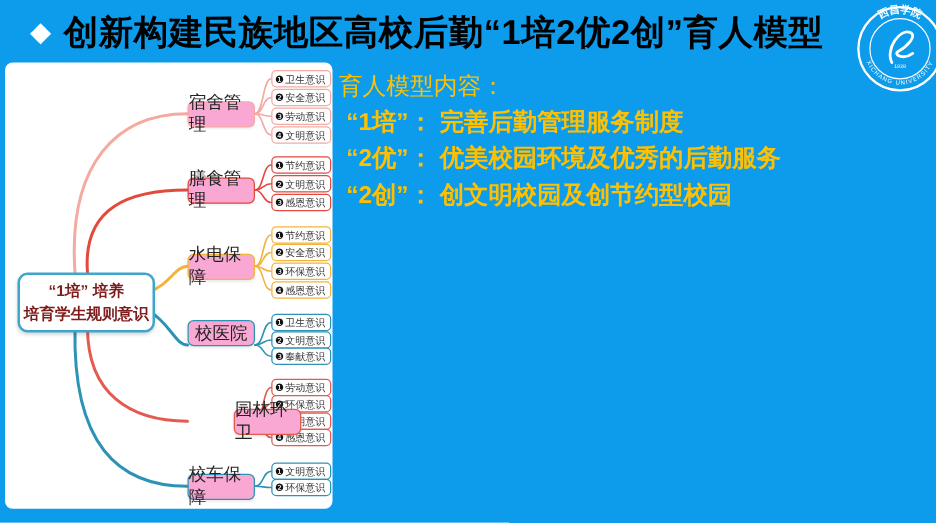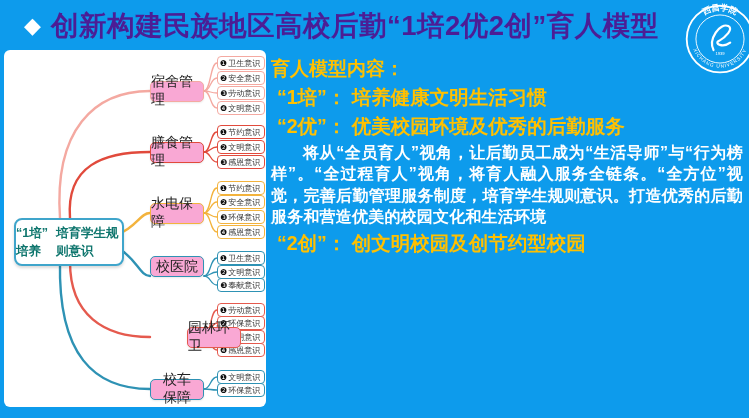--- a/index.html
+++ b/index.html
@@ -2,44 +2,44 @@
 <html lang="zh"><head>
 <meta charset="utf-8">
 <style>
   html,body{margin:0;padding:0;}
   body{font-family:"Liberation Sans","DejaVu Sans",sans-serif;}
   .slide{position:relative;width:749px;height:418px;background:#0D9BEC;overflow:hidden;}
 
   
   .header{position:absolute;left:0;top:0;width:749px;height:52px;display:flex;align-items:center;}
   .diamond{color:#fff;font-size:22px;margin:0 10px 0 24px;line-height:1;}
-  .title{color:#4c1d95;font-size:27.5px;font-weight:bold;letter-spacing:.5px;white-space:nowrap;margin:0;}
+  .title{color:#000000;font-size:27.5px;font-weight:bold;letter-spacing:.5px;white-space:nowrap;margin:0;}
 
   
   .logo{position:absolute;left:683px;top:2px;width:74px;height:74px;}
   .logo svg{width:100%;height:100%;}
 
   
   .panel{position:absolute;left:4px;top:50px;width:262px;height:357px;background:#fff;border-radius:6px;}
   .panel svg.links{position:absolute;left:0;top:0;width:262px;height:357px;}
   .mm-root{position:absolute;left:10px;top:168px;width:106px;height:44px;background:#fff;
     border:2px solid #3FA5CB;border-radius:8px;box-shadow:0 2px 3px rgba(0,0,0,.15);
-    display:flex;justify-content:center;align-items:center;
-    font-size:12.5px;font-weight:600;color:#0f766e;line-height:1.45;z-index:3;}
+    display:flex;flex-direction:column;justify-content:center;align-items:center;
+    font-size:12.5px;font-weight:600;color:#7f1d1d;line-height:1.45;z-index:3;}
   .mm-branch{position:absolute;left:146px;width:54px;height:21px;background:#f9a8d4;border:1.5px solid;
     border-radius:5px;display:flex;align-items:center;justify-content:center;
     font-size:14px;color:#222;z-index:3;box-sizing:border-box;box-shadow:0 1px 2px rgba(0,0,0,.08);font-family:Liberation Serif, serif;}
   .mm-leaf{position:absolute;left:213px;width:48px;height:14px;background:#fff;border:1px solid;
     border-radius:4px;display:flex;align-items:center;font-size:8px;color:#333;
     padding-left:2px;z-index:2;box-sizing:border-box;white-space:nowrap;overflow:hidden;}
   .mm-leaf .num{margin-right:1px;font-size:8px;color:#111;}
 
   
   .content{position:absolute;left:271px;top:54px;width:472px;color:#fff;}
-  .content-heading{color:#FFC000;font-size:19px;font-weight:bold;margin:2px 0 2px 0;}
+  .content-heading{color:#FFC000;font-size:19px;font-weight:normal;margin:2px 0 2px 0;}
   .sec-title{color:#FFC000;font-size:19.5px;font-weight:bold;margin:2px 0 2px 6px;}
   .sec-body{color:#fff;font-size:16px;font-weight:bold;line-height:1.34;margin:0 0 1px 0;
     text-align:justify;text-indent:2em;letter-spacing:.2px;}
 </style>
 </head>
 <body>
 
 <div class="slide">
 
   <div class="header">
@@ -170,35 +170,34 @@
           <span>环保意识</span>
         </div>
         <div class="mm-leaf" style="border-color: rgb(229, 90, 78); top: 280px;">
           <span class="num">❸</span>
           <span>文明意识</span>
         </div>
         <div class="mm-leaf" style="border-color: rgb(229, 90, 78); top: 293px;">
           <span class="num">❹</span>
           <span>感恩意识</span>
         </div>
-        <div class="mm-branch" style="border-color: rgb(46, 146, 180); top: 328.5px; padding-left: 12px;">校车保障</div>
+        <div class="mm-branch" style="border-color: rgb(46, 146, 180); top: 328.5px;">校车保障</div>
         <div class="mm-leaf" style="border-color: rgb(46, 146, 180); top: 320px;">
           <span class="num">❶</span>
           <span>文明意识</span>
         </div>
         <div class="mm-leaf" style="border-color: rgb(46, 146, 180); top: 333px;">
           <span class="num">❷</span>
           <span>环保意识</span>
         </div>
       </div>
   </div>
 
   <div class="content">
     <h2 class="content-heading">育人模型内容：</h2>
     <div id="sections">
-        <h3 class="sec-title">“1培”： 培养健康文明生活习惯</h3>
+        <h3 class="sec-title">“1培”： 完善后勤管理服务制度</h3>
         <h3 class="sec-title">“2优”： 优美校园环境及优秀的后勤服务</h3>
-        <p class="sec-body">将从“全员育人”视角，让后勤员工成为“生活导师”与“行为榜样”。“全过程育人”视角，将育人融入服务全链条。“全方位”视觉，完善后勤管理服务制度，培育学生规则意识。打造优秀的后勤服务和营造优美的校园文化和生活环境</p>
         <h3 class="sec-title">“2创”： 创文明校园及创节约型校园</h3>
       </div>
   </div>
 
 </div>
 
 </body></html>

